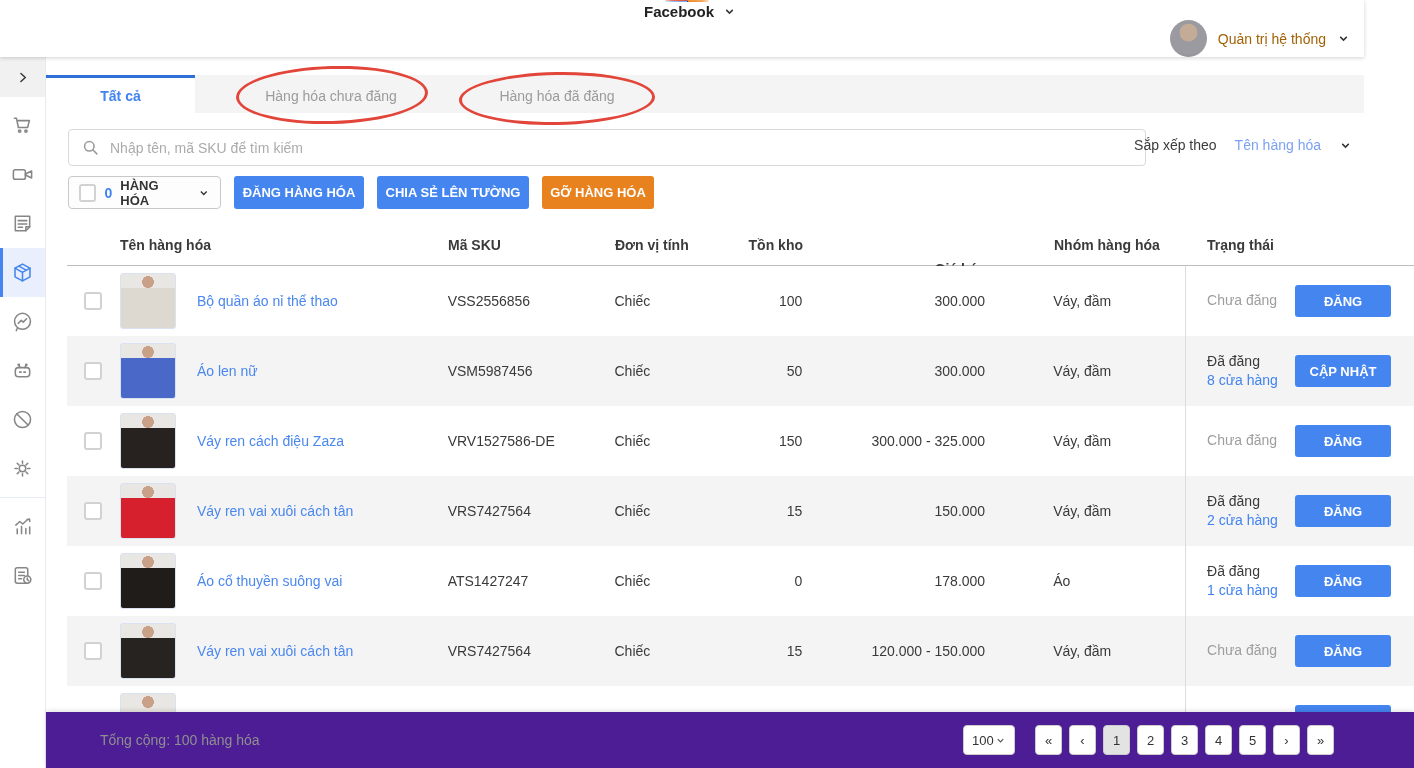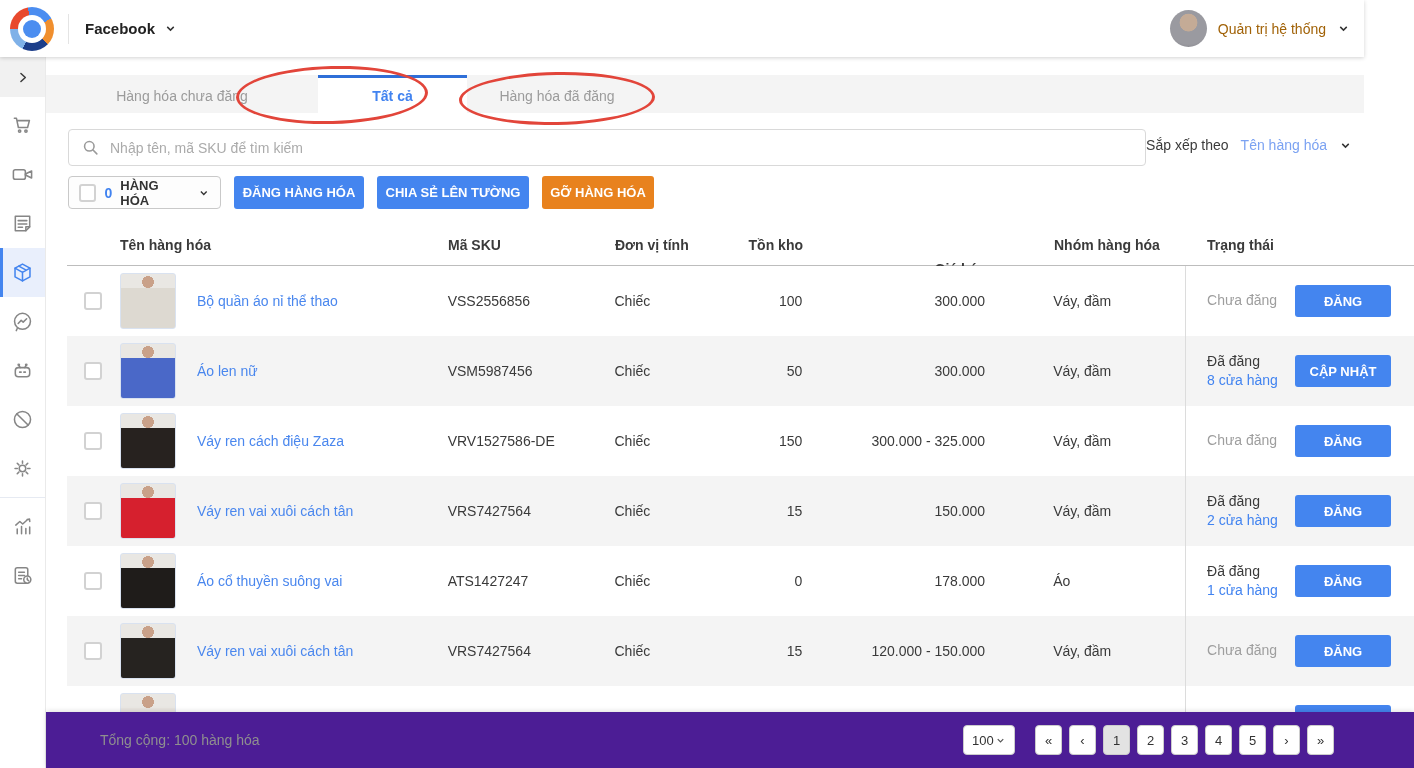--- a/index.html
+++ b/index.html
@@ -1,21 +1,21 @@
 <!DOCTYPE html>
 <html><head>
 <meta charset="utf-8">
 <style>
   * { margin:0; padding:0; box-sizing:border-box; }
   body { font-family:"Liberation Sans", sans-serif; background:#fff; }
   .app { position:relative; width:1414px; height:768px; background:#fff; overflow:hidden; }
 
   
   .topbar { position:absolute; left:0; top:0; width:1364px; height:57px; background:#fff;
-            box-shadow:0 1px 4px rgba(0,0,0,.18); z-index:30; display:flex; align-items:center; }
+            box-shadow:0 1px 4px rgba(0,0,0,.18); z-index:30; display:flex; align-items:center;flex-direction:column; }
   .logo { position:relative; margin-left:10px; width:44px; height:44px; border-radius:50%;
           background:conic-gradient(from -90deg, #e8492e 0 22%, #4b8df0 22% 42%, #f08f2e 42% 62%, #1c3e8a 62% 82%, #7fb1e8 82% 100%); }
   .logo::before { content:""; position:absolute; inset:8px; border-radius:50%; background:#fff; }
   .logo::after  { content:""; position:absolute; inset:13px; border-radius:50%; background:#4b8df0; }
   .topbar-divider { width:1px; height:30px; background:#e4e4e4; margin-left:14px; }
   .app-switch { display:flex; align-items:center; gap:9px; margin-left:16px; cursor:pointer; }
   .app-name { font-size:15px; font-weight:700; color:#222; }
   .topbar-right { margin-left:auto; margin-right:14px; display:flex; align-items:center; gap:11px; cursor:pointer; }
   .avatar { width:37px; height:37px; border-radius:50%;
             background:radial-gradient(circle at 50% 34%, #c4ab96 0 28%, #9a9aa0 30% 70%, #7d7d84 100%); }
@@ -45,21 +45,21 @@
 
   .annotation { position:absolute; border:3.5px solid #e2453a; border-radius:50%; z-index:40; pointer-events:none; }
   .ellipse-1 { left:236px; top:66px; width:192px; height:58px; transform:rotate(-1.5deg); }
   .ellipse-2 { left:459px; top:72px; width:196px; height:53px; transform:rotate(-1deg); }
 
   .search-box { position:absolute; left:22px; top:72px; width:1078px; height:37px; border:1px solid #d9d9d9;
                 border-radius:4px; background:#fff; display:flex; align-items:center; padding:0 12px; }
   .search-box input { border:none; outline:none; flex:1; font-size:14px; color:#333; margin-left:10px;
                       font-family:"Liberation Sans", sans-serif; }
   .search-box input::placeholder { color:#ababab; }
-  .sort { position:absolute; right:62px; top:80px; display:flex; align-items:center; gap:12px; font-size:14px; cursor:pointer; }
+  .sort { position:absolute; right:62px; top:80px; display:flex; align-items:center; gap:18px; font-size:14px; cursor:pointer; }
   .sort-label { color:#3b3b3b; }
   .sort-value { color:#7ba2f2; }
 
   .select-box { position:absolute; left:22px; top:119px; width:153px; height:33px; background:#fdfdfd;
                 border:1px solid #c9c9c9; border-radius:4px; display:flex; align-items:center; padding:0 10px; gap:8px; cursor:pointer; }
   .checkbox { width:18px; height:18px; border:2px solid #d2d2d2; border-radius:3px; background:#fff; display:inline-block; }
   .sel-count { color:#4183f0; font-size:14px; font-weight:700; }
   .sel-label { color:#333; font-size:13px; font-weight:700; }
   .select-box .chev { margin-left:2px; }
 
@@ -210,22 +210,22 @@
             <circle cx="17" cy="16.3" r="3.7" fill="#fff"></circle>
             <path d="M17 14.6v1.8l1.3 1"></path>
           </svg>
       </div>
     </div>
   </nav>
 
   <main class="main">
 
     <div class="tabbar">
+      <div class="tab tab-1 active">Tất cả</div>
       <div class="tab tab-2">Hàng hóa chưa đăng</div>
-      <div class="tab tab-1 active">Tất cả</div>
       <div class="tab tab-3">Hàng hóa đã đăng</div>
     </div>
 
     <div class="search-box">
       <svg width="19" height="19" viewBox="0 0 24 24" fill="none" stroke="#9a9a9a" stroke-width="2" stroke-linecap="round">
           <circle cx="10.5" cy="10.5" r="6"></circle>
           <path d="M15.2 15.2L20 20"></path>
         </svg>
       <input type="text" placeholder="Nhập tên, mã SKU để tìm kiếm" style="">
     </div>

